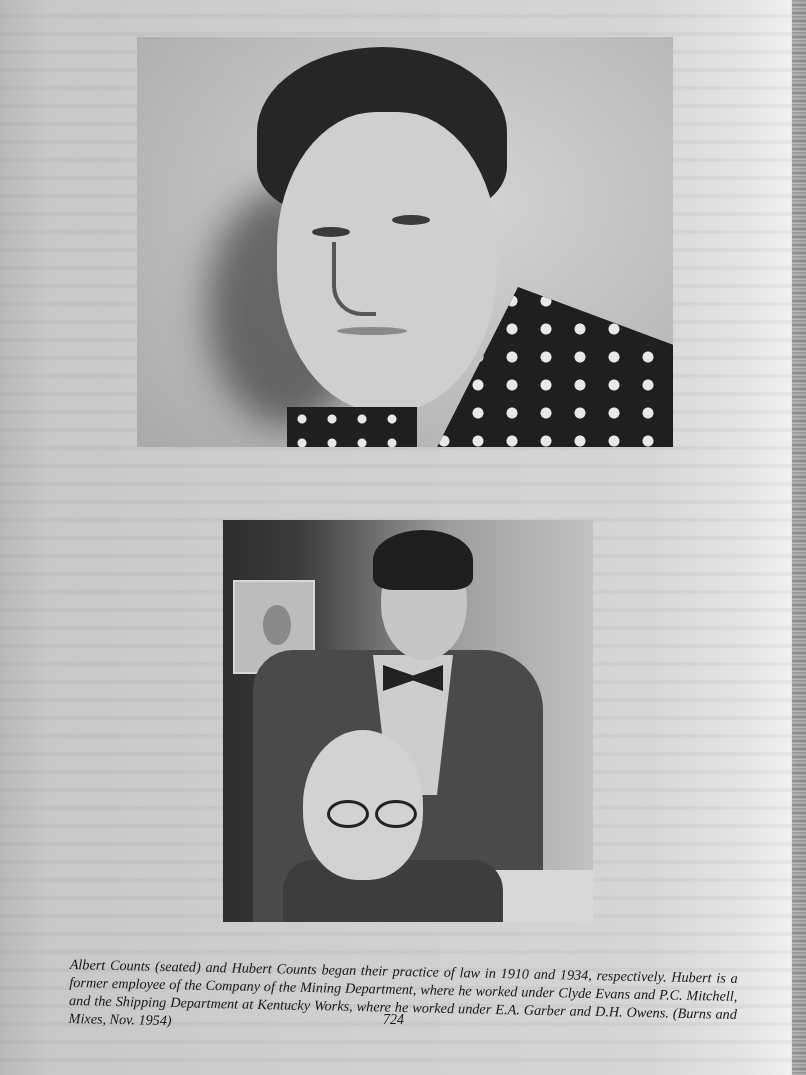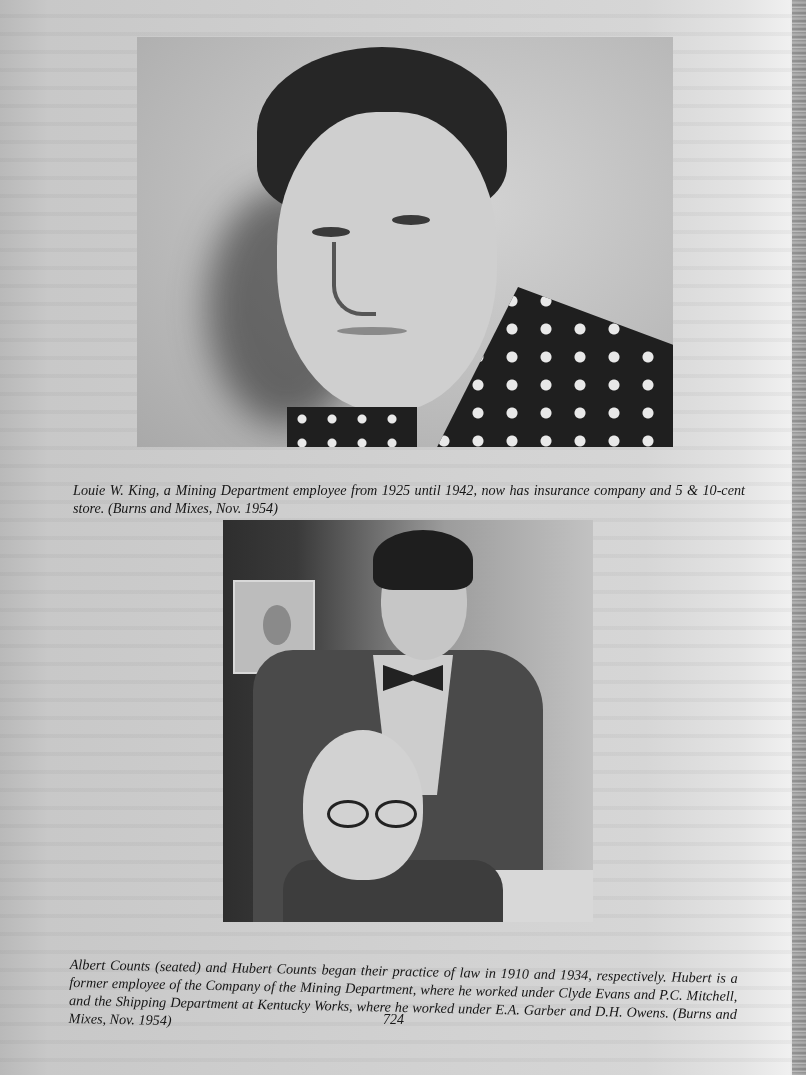--- a/index.html
+++ b/index.html
@@ -123,21 +123,20 @@
     <div class="shape p1-hair"></div>
     <div class="shape p1-face"></div>
     <div class="shape p1-eye-l"></div>
     <div class="shape p1-eye-r"></div>
     <div class="shape p1-nose"></div>
     <div class="shape p1-mouth"></div>
     <div class="shape p1-collar-l"></div>
     <div class="shape p1-shirt"></div>
   </div>
 
-  <p class="caption caption-1">Louie W. King, a Mining Department employee from 1925 until 1942, now has insurance company and 5 &amp; 10-cent store. (Burns and Mixes, Nov. 1954)</p>
 
   <div class="photo photo-2" title="Halftone photo of Hubert Counts standing in jacket and bow tie behind seated Albert Counts wearing glasses">
     <div class="shape p2-frame"></div>
     <div class="shape p2-frame-face"></div>
     <div class="shape p2-jacket"></div>
     <div class="shape p2-shirt"></div>
     <div class="shape p2-hubert-face"></div>
     <div class="shape p2-hubert-hair"></div>
     <div class="shape p2-bowtie"></div>
     <div class="shape p2-desk"></div>

